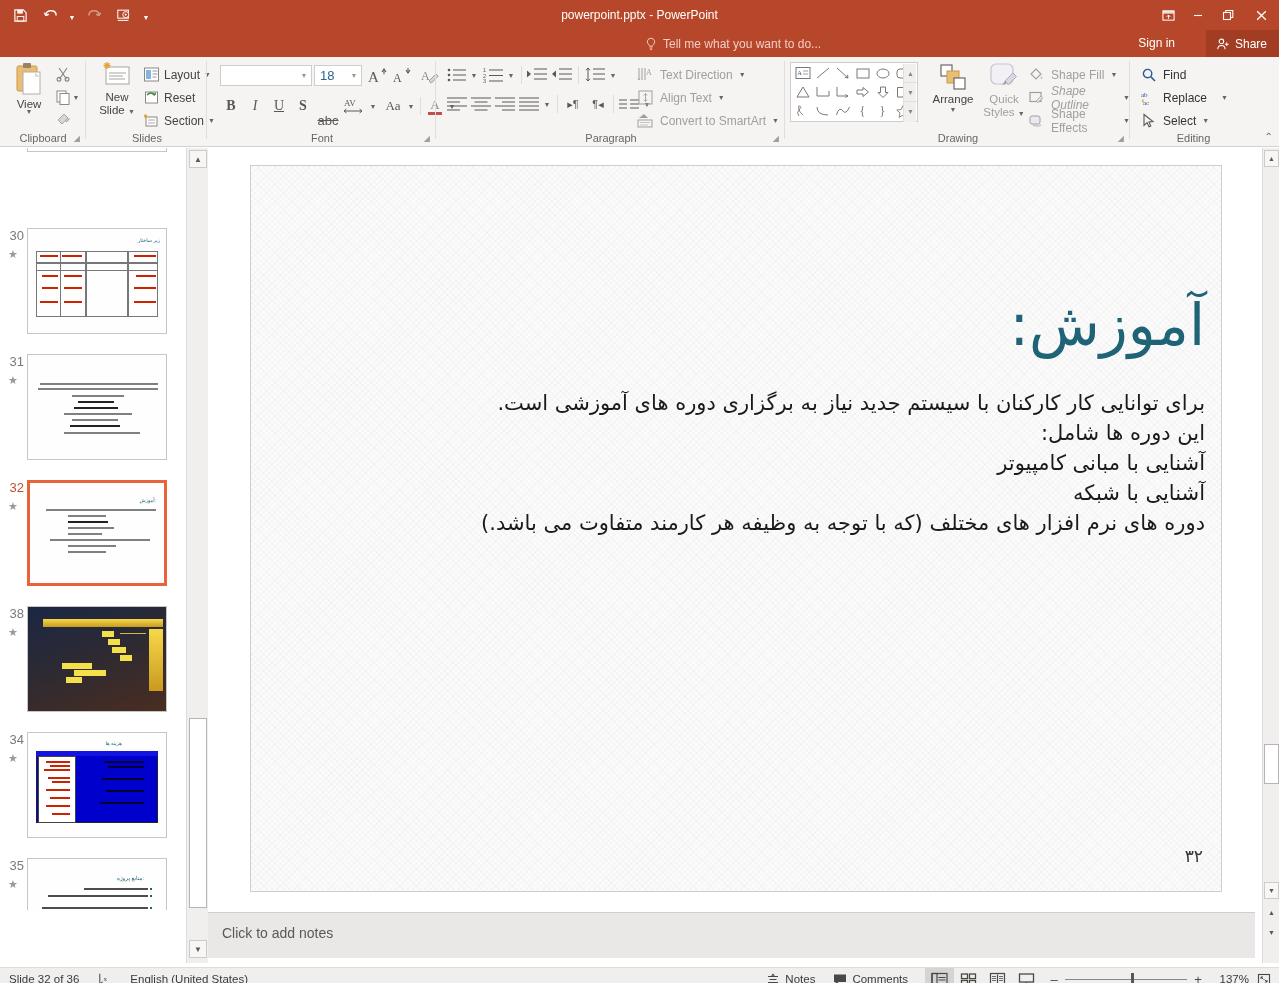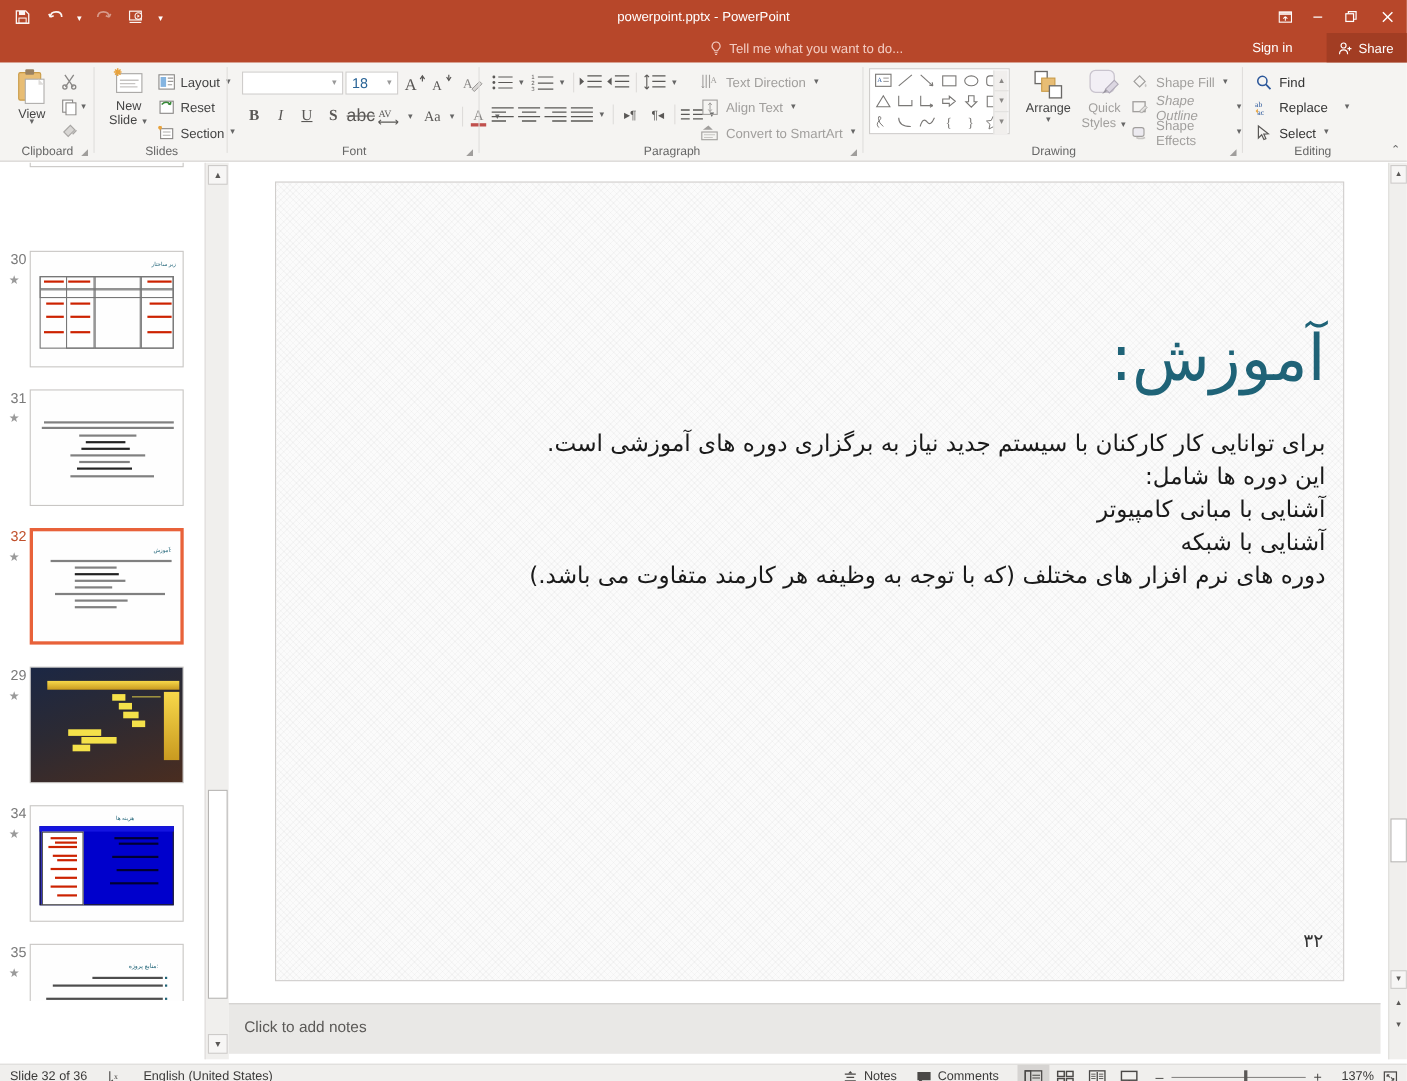--- a/index.html
+++ b/index.html
@@ -442,21 +442,21 @@
       <svg width="19" height="18" viewBox="0 0 19 18">
           <text x="1" y="13" font-family="Liberation Serif, serif" font-size="12" fill="#8a8886">A</text>
           <path d="M9 14 l7-7 2.2 2.2 -7 7z" fill="#d8d6d4" stroke="#9a9896" stroke-width=".9"></path>
         </svg>
     </div>
 
     <div class="ribbtn" style="left:12px;top:38px;width:22px;height:22px;font-weight:bold;font-size:14px;font-family:'Liberation Serif',serif;">B</div>
     <div class="ribbtn" style="left:36px;top:38px;width:22px;height:22px;font-style:italic;font-size:14px;font-family:'Liberation Serif',serif;">I</div>
     <div class="ribbtn" style="left:60px;top:38px;width:22px;height:22px;text-decoration:underline;font-size:14px;font-family:'Liberation Serif',serif;">U</div>
     <div class="ribbtn" style="left:84px;top:38px;width:22px;height:22px;font-weight:bold;font-size:14px;font-family:'Liberation Serif',serif;">S</div>
-    <div class="ribbtn" style="left:108px;top:38px;width:24px;height:22px;font-size:16px;text-decoration:line-through;">abc</div>
+    <div class="ribbtn" style="left:108px;top:52px;width:24px;height:22px;font-size:13px;text-decoration:line-through;">abc</div>
     <div class="ribbtn" style="left:133px;top:38px;width:26px;height:22px;">
       <svg width="24" height="20" viewBox="0 0 24 20">
           <text x="2" y="10" font-size="9" fill="#5a5856" font-family="Liberation Serif, serif">AV</text>
           <path d="M2 15 h18 M2 15 l2.4-2 M2 15 l2.4 2 M20 15 l-2.4-2 M20 15 l-2.4 2" stroke="#5a5856" stroke-width="1" fill="none"></path>
         </svg>
     </div>
     <div class="ribbtn" style="left:159px;top:38px;width:12px;height:22px;">
         <span class="cv">▼</span>
       </div>
     <div class="ribbtn" style="left:172px;top:38px;width:26px;height:22px;font-size:13px;font-family:'Liberation Serif',serif;">Aa</div>
@@ -874,21 +874,21 @@
         <div class="mini-line" style="right:50px;top:44px;width:46px;"></div>
         <div class="mini-line" style="right:62px;top:50px;width:34px;"></div>
         <div class="mini-line" style="right:14px;top:56px;width:100px;"></div>
         <div class="mini-line" style="right:48px;top:62px;width:48px;"></div>
         <div class="mini-line" style="right:58px;top:68px;width:38px;"></div>
       </div>
     </div>
   </div>
 
   <div class="thumb" style="top:458px;">
-    <div class="th-num" style="top:0;">29</div>
+    <div class="th-num" style="top:0;">38</div>
     <div class="th-star" style="top:20px;">★</div>
     <div class="th-frame" style="top:0;height:106px;">
       <div class="th-inner" style="background:linear-gradient(160deg,#1b2744 0%,#2c2a33 45%,#4a2d20 100%);">
         <div style="position:absolute;right:3px;top:12px;width:120px;height:8px;background:linear-gradient(180deg,#f7d84a,#c99a20);"></div>
         <div style="position:absolute;right:3px;top:22px;width:14px;height:62px;background:linear-gradient(180deg,#f7d84a,#c99a20);"></div>
         <div style="position:absolute;right:52px;top:24px;width:12px;height:6px;background:#f4e14a;"></div>
         <div style="position:absolute;right:46px;top:32px;width:12px;height:6px;background:#f4e14a;"></div>
         <div style="position:absolute;right:40px;top:40px;width:14px;height:6px;background:#f4e14a;"></div>
         <div style="position:absolute;right:34px;top:48px;width:12px;height:6px;background:#f4e14a;"></div>
         <div style="position:absolute;right:74px;top:56px;width:30px;height:6px;background:#f4e14a;"></div>

